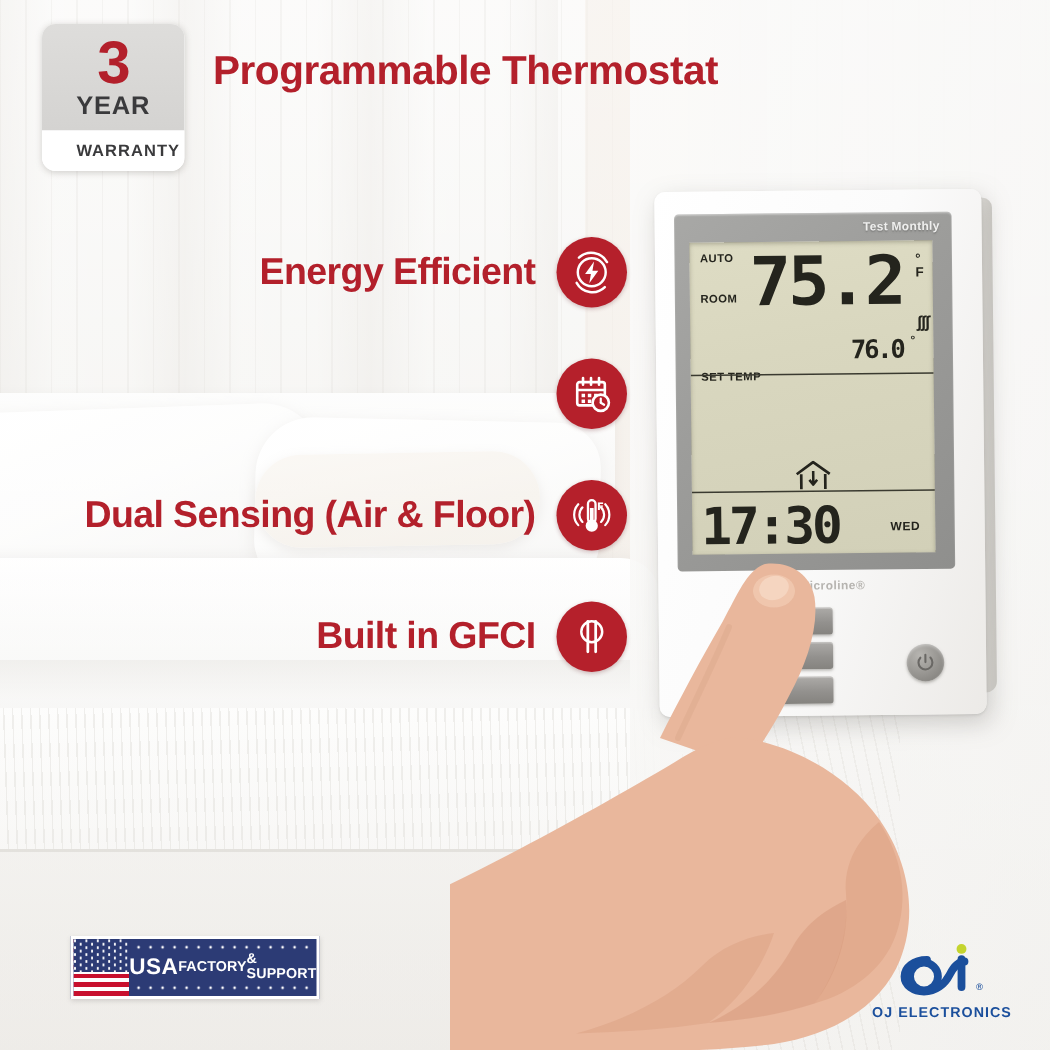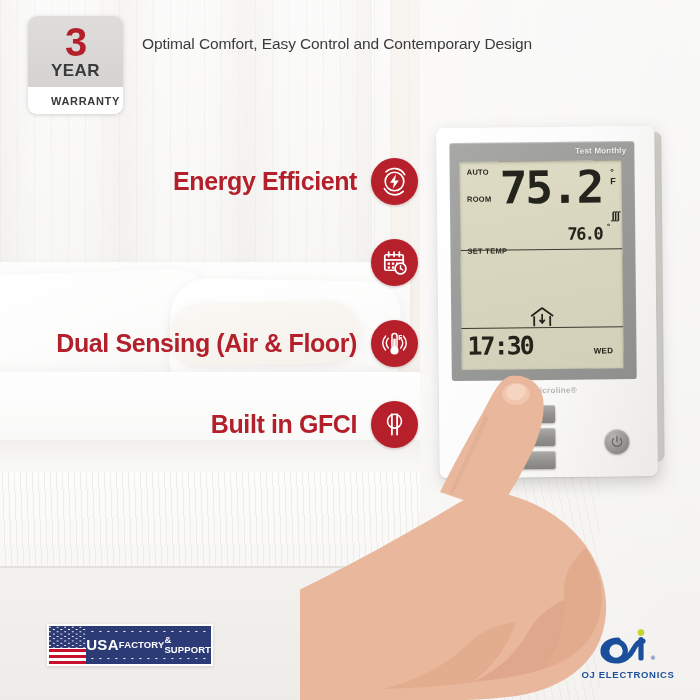--- a/index.html
+++ b/index.html
@@ -185,21 +185,21 @@
   .lcd-waves{ right:3px; top:49px; font-size:11px; letter-spacing:-1px;margin-left:30px; }
   .lcd-set{
     right:20px; top:63px; font-size:17px;
     font-family:"DejaVu Sans Mono", monospace; letter-spacing:-1.5px; font-weight:bold;
   }
   .lcd-setdeg{ right:12px; top:62px; font-size:8px; }
   .lcd-div1{ position:absolute; left:0; top:88px; width:100%; height:1.4px; background:#3a3a30; }
   .lcd-div2{ position:absolute; left:0; top:166px; width:100%; height:1.4px; background:#3a3a30; }
   .lcd-house{ position:absolute; left:50%; top:146px; transform:translateX(-50%); }
   .lcd-time{
-    left:6px; top:170px; font-size:25px;
+    left:6px; top:170px; font-size:34px;
     font-family:"DejaVu Sans Mono", monospace; letter-spacing:-2px; font-weight:bold;
   }
   .lcd-day{ right:10px; top:186px; font-size:8px; letter-spacing:.4px; }
 
   .t-brand{
     position:absolute; left:0; right:0; top:259px; text-align:center;
     font-size:8px; color:#b6b4b0; font-weight:bold; letter-spacing:.3px;
   }
   .t-btn{
     position:absolute; left:48px; width:68px; height:18px;
@@ -279,21 +279,21 @@
   <div class="w-top">
     <div class="w-num">3</div>
     <div class="w-year">YEAR</div>
   </div>
   <div class="w-bot">
     <div class="w-warranty">WARRANTY</div>
   </div>
 </div>
 
 <div id="header">
-  <div id="subtitle">Optimal Comfort, Easy Control and Contemporary Design</div>
+  <div id="title">Programmable Thermostat</div>
 </div>
 
 <div class="feature" id="feat-0">
   <div class="feat-label">Energy Efficient</div>
   <div class="feat-icon">
     <svg width="31" height="31" viewBox="0 0 32 32">
       <path d="M7.2 6.0 A12.3 12.3 0 0 1 26.5 9.0" fill="none" stroke="#fff" stroke-width="1.7" stroke-linecap="round"></path>
       <path d="M25.0 26.2 A12.3 12.3 0 0 1 5.6 23.3" fill="none" stroke="#fff" stroke-width="1.7" stroke-linecap="round"></path>
       <circle cx="16" cy="16" r="9.6" fill="none" stroke="#fff" stroke-width="1.7"></circle>
       <path d="M17.6 8.6 L11.4 17.2 L15.4 17.2 L14.3 23.6 L20.5 15.0 L16.5 15.0 Z" fill="#fff"></path>

